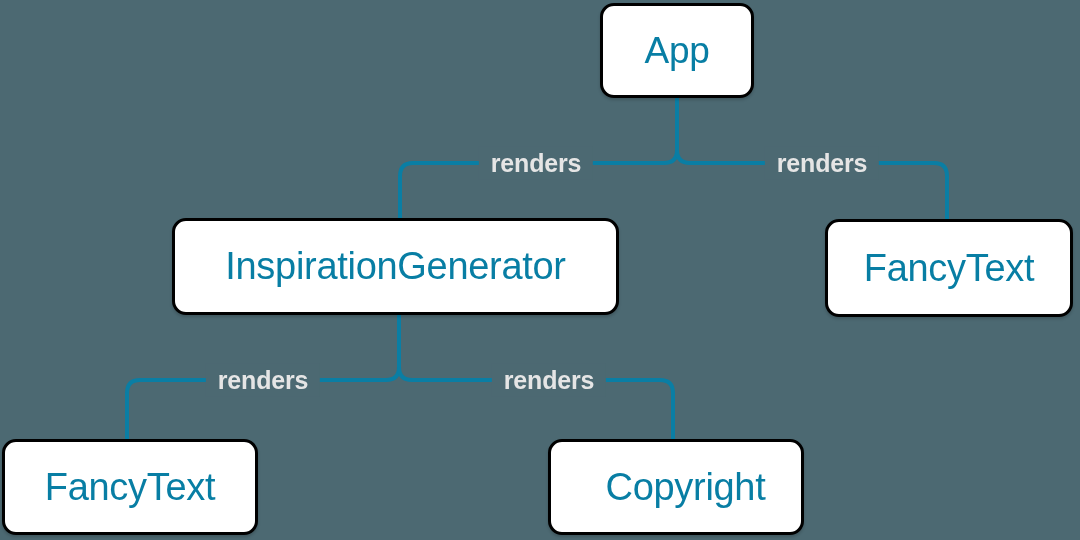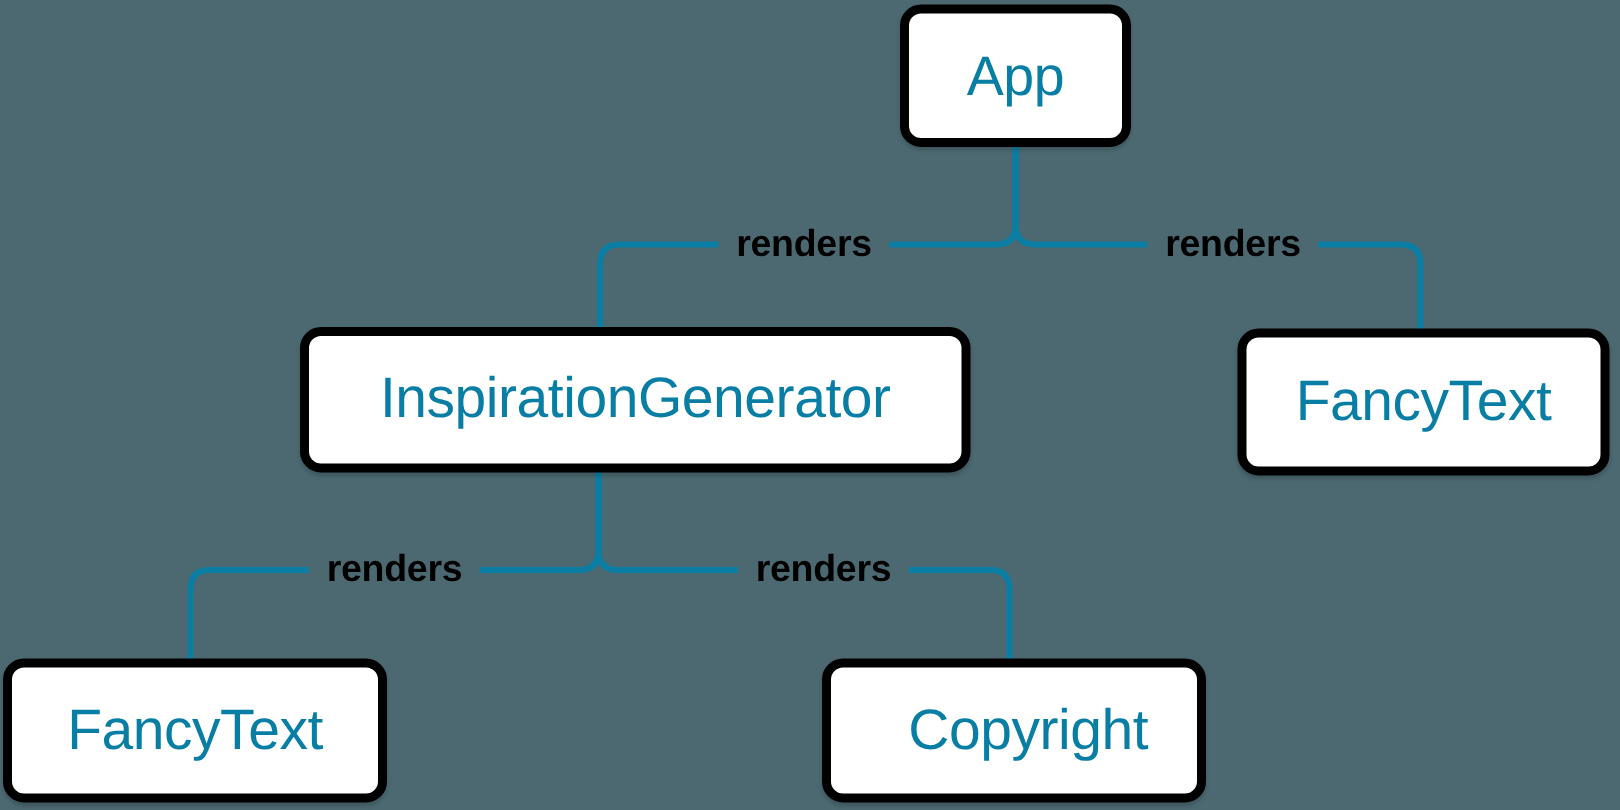--- a/index.html
+++ b/index.html
@@ -9,40 +9,40 @@
     background:#4c6972;
     overflow:hidden;
     font-family:"Liberation Sans", sans-serif;
   }
   .edges{position:absolute;left:0;top:0;width:1080px;height:540px;}
   .edges path{fill:none;stroke:#0a7ea4;stroke-width:4;}
   .node{
     position:absolute;
     box-sizing:border-box;
     background:#ffffff;
-    border:6px solid #000000;
+    border:3px solid #000000;
     border-radius:14px;
     display:flex;align-items:center;justify-content:center;
     color:#087ea4;
     font-size:38px;
     font-weight:500;
     letter-spacing:-0.3px;
     box-shadow:0 2px 3px rgba(0,0,0,0.18);
     white-space:nowrap;
   }
   .node-app        {left:600px; top:3px;   width:154px; height:95px; font-size:37px;}
-  .node-ig         {left:200px; top:218px; width:447px; height:97px;}
+  .node-ig         {left:172px; top:218px; width:447px; height:97px;}
   .node-ft-top     {left:825px; top:219px; width:248px; height:98px;}
   .node-ft-bottom  {left:2px;   top:439px; width:256px; height:96px;}
   .node-copyright  {left:548px; top:439px; width:256px; height:96px;padding-left:19px;}
   .edge-label{
     position:absolute;
     transform:translate(-50%,-50%);
     background:#4c6972;
-    color:#000000;
+    color:#e5e5e5;
     font-size:25px;
     font-weight:700;
     padding:2px 12px;
     white-space:nowrap;
     letter-spacing:-0.2px;
   }
   .el-1{left:536px;top:163px;}
   .el-2{left:822px;top:163px;}
   .el-3{left:263px;top:380px;}
   .el-4{left:549px;top:380px;}

